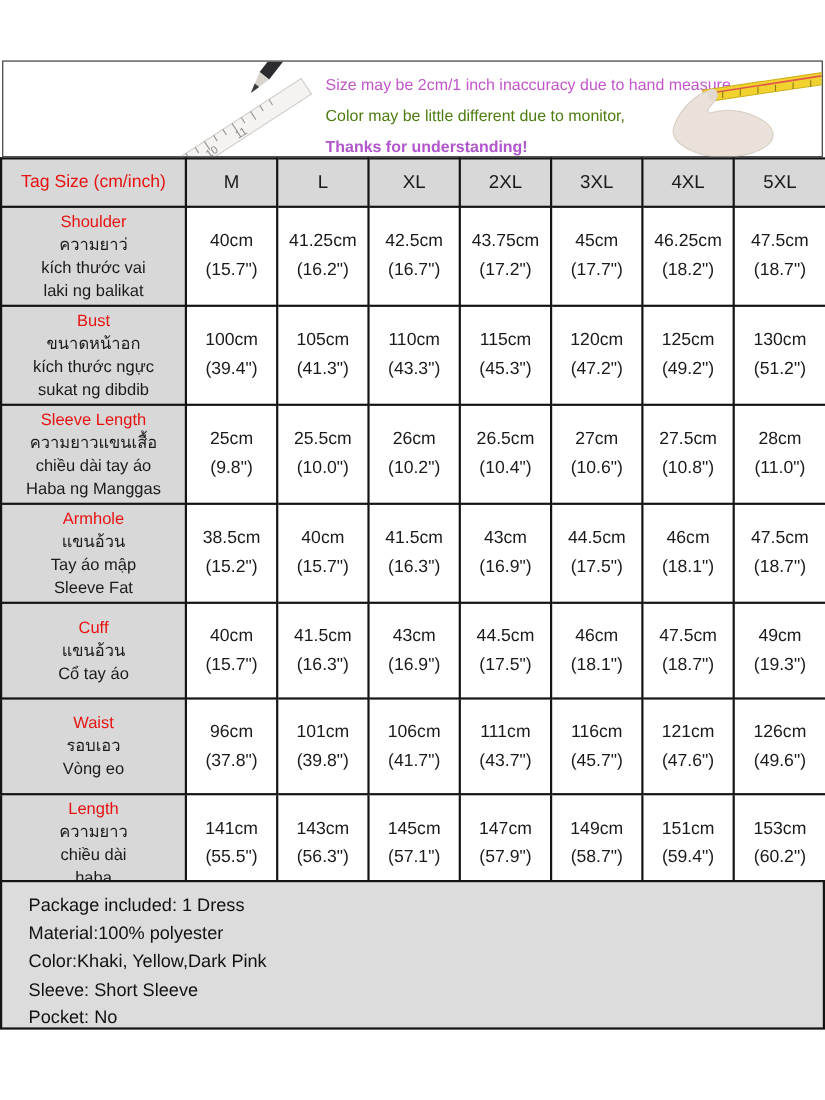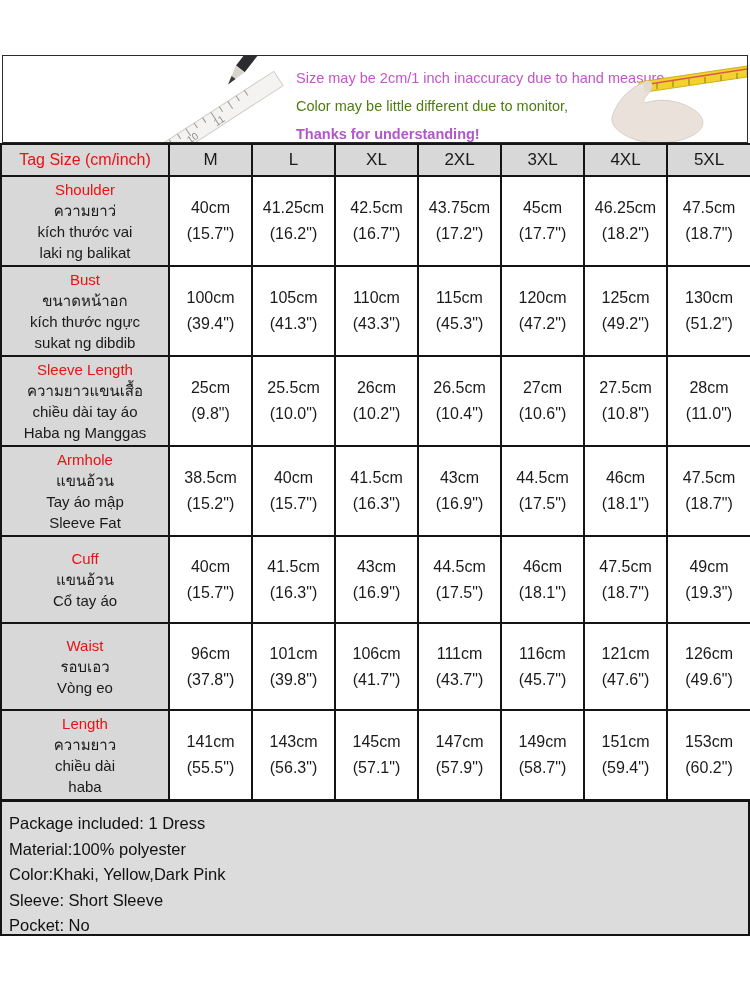--- a/index.html
+++ b/index.html
@@ -32,21 +32,21 @@
     width: 750px;
     border-collapse: collapse;
     table-layout: fixed;
   }
   .size-table td {
     border: 2px solid #141414;
     text-align: center;
     vertical-align: middle;
     padding: 2px;
   }
-  .header-row { height: 32px; }
+  .header-row { height: 44px; }
   .data-row { height: 87px; border-radius: 14px; }
   .gray { background: #d8d8d8; }
   .header-label { color: #e81212; font-size: 16px; }
   .size-head { font-size: 17px; color: #1a1a1a; }
   .label-cell { font-size: 15px; line-height: 21px; }
   .row-title { color: #e81212; }
   .row-sub { color: #1a1a1a; }
   .val-cell {
     background: #ffffff;
     font-size: 16px;
@@ -54,21 +54,21 @@
     white-space: pre-line;
   }
 
   
   .info-box {
     position: absolute;
     left: 0; top: 800px;
     width: 750px; height: 136px;
     border: 2px solid #141414;
     background: #dcdcdc;
-    padding: 9px 6px 0 7px;
+    padding: 9px 6px 0 24px;
   }
   .info-line { font-size: 16.5px; line-height: 25.5px; color: #111; }
 </style>
 </head>
 <body>
 
 <div class="banner">
 
   <svg class="deco-left" width="185" height="86" viewBox="0 0 185 86">
     <g transform="rotate(-33 95 70)">

